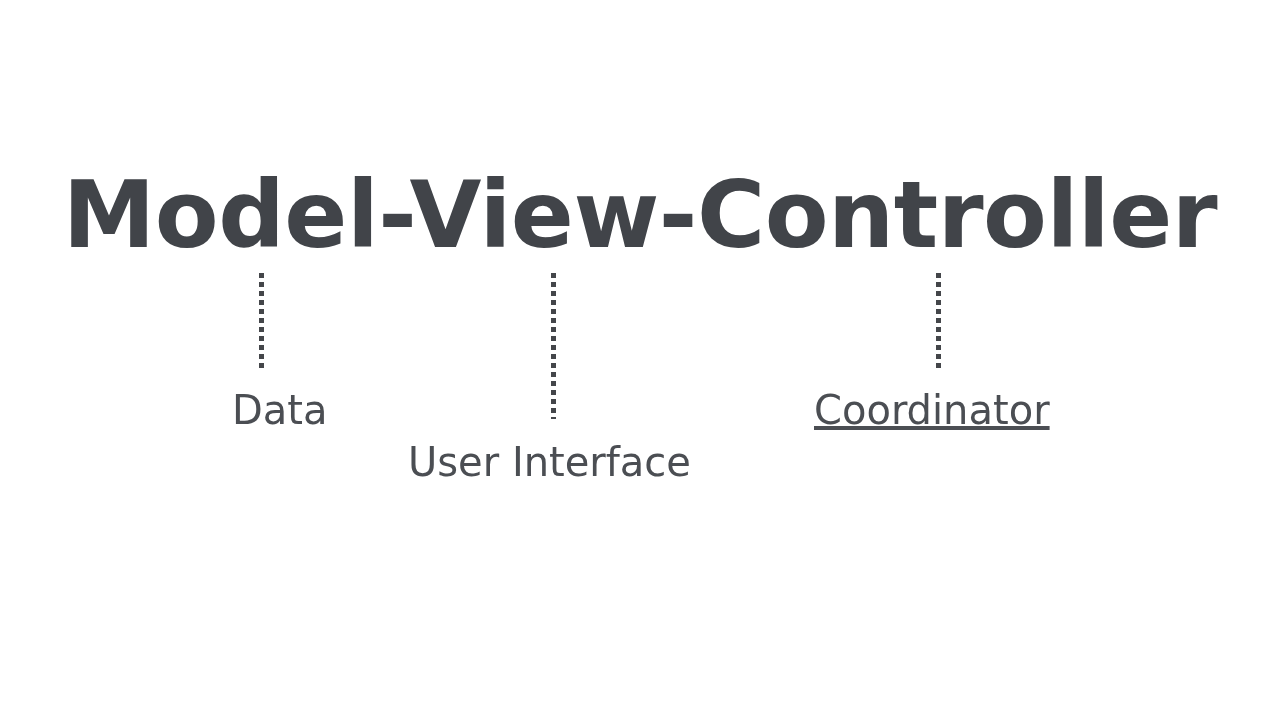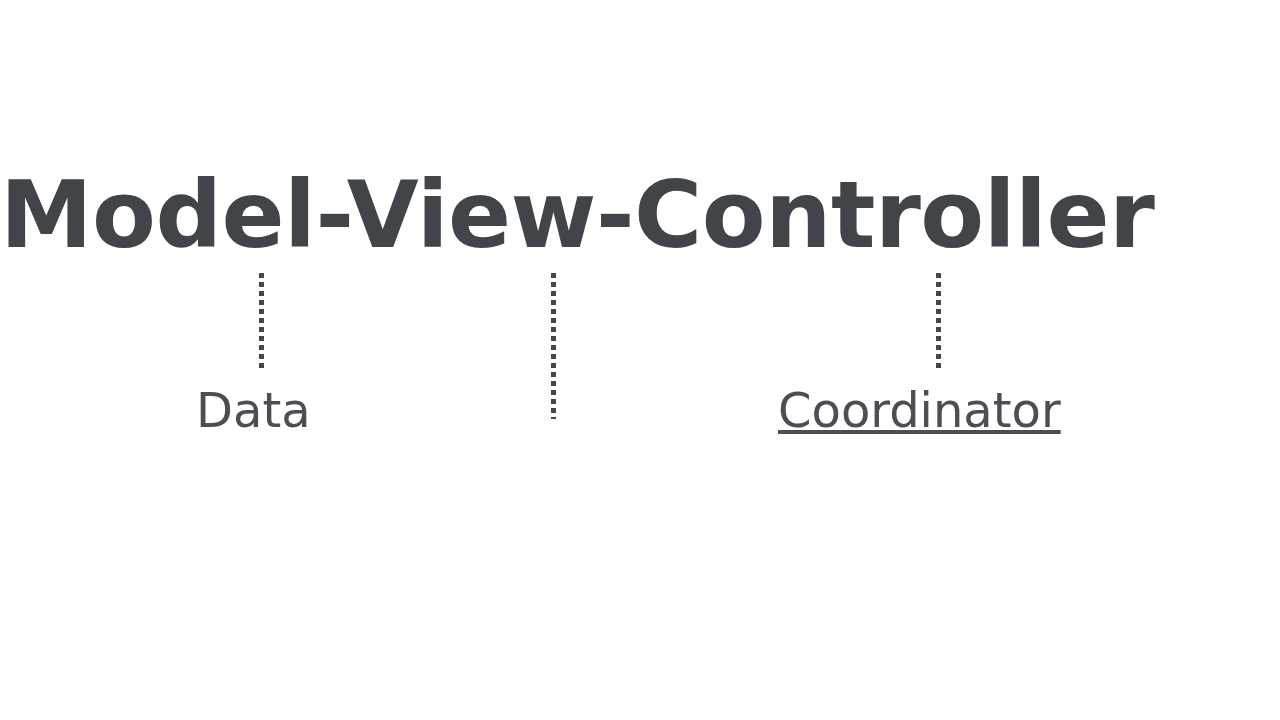--- a/index.html
+++ b/index.html
@@ -21,21 +21,21 @@
     height: 720px;
     background: #ffffff;
   }
 
   
   .title {
     position: absolute;
     left: 0;
     top: 160px;
     width: 1280px;
-    text-align: left;
+    text-align: center;
     font-family: "DejaVu Sans", "Liberation Sans", sans-serif;
     font-weight: bold;
     font-size: 93px;
     line-height: 110px;
     letter-spacing: -0.5px;
     color: #414449;
     white-space: nowrap;
     -webkit-font-smoothing: antialiased;
   }
 
@@ -54,24 +54,25 @@
     background-size: 5px 9px;
     background-repeat: repeat-y;
     background-position: 0 0;
   }
 
   
   .label {
     position: absolute;
     font-family: "DejaVu Sans", "Liberation Sans", sans-serif;
     font-weight: normal;
-    font-size: 48px;
+    font-size: 40px;
     line-height: 48px;
     color: #4b4e53;
     white-space: nowrap;
+    margin-left: 36px;
     -webkit-font-smoothing: antialiased;
   }
 
   .label-data {
     left: 196px;
     top: 386px;
   }
 
   .label-ui {
     left: 372px;
@@ -92,16 +93,17 @@
   <div class="title">Model-View-Controller</div>
 
   <div class="connector" style="left:259px; top:273px; height:96px;"></div>
 
   <div class="connector" style="left:551px; top:273px; height:146px;"></div>
 
   <div class="connector" style="left:936px; top:273px; height:96px;"></div>
 
   <div class="label label-data">Data</div>
 
+  <div class="label label-ui">User Interface</div>
 
   <div class="label label-coordinator">Coordinator</div>
 
 </div>
 
 </body></html>

